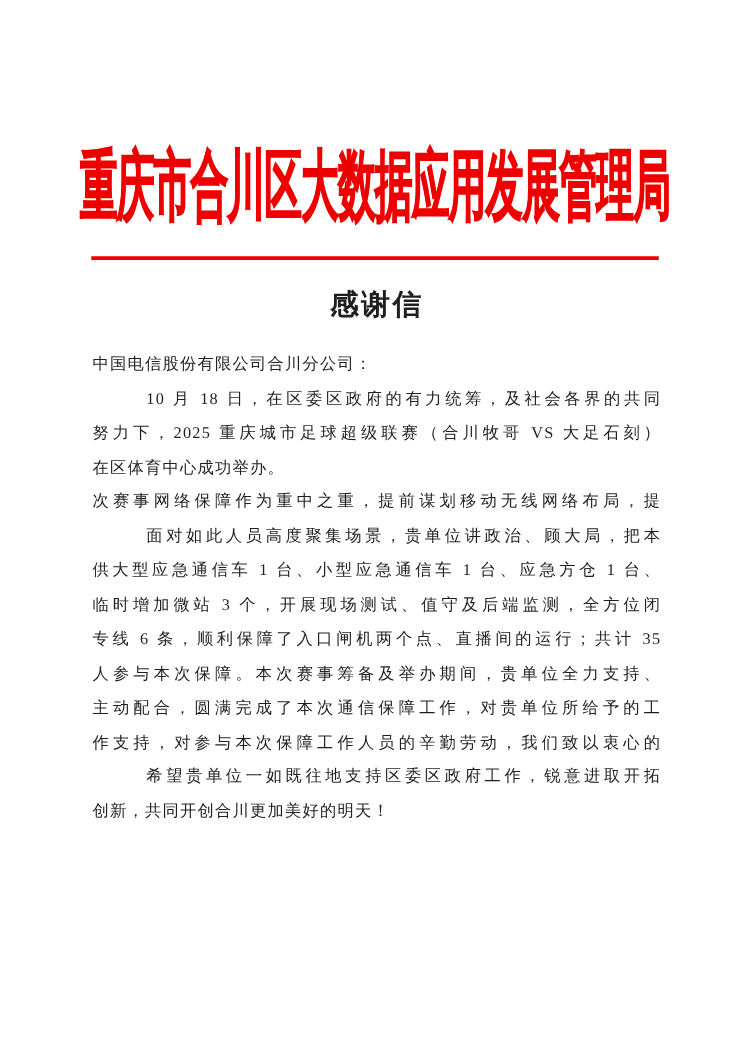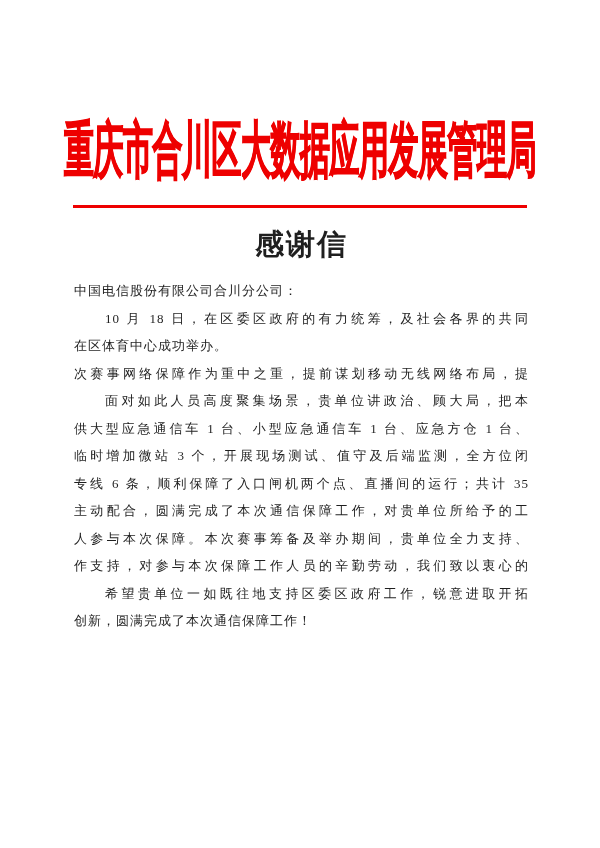--- a/index.html
+++ b/index.html
@@ -39,21 +39,21 @@
     width: 454px;
     height: 3px;
     background: var(--accent, #ee0000);
   }
   .letter-title {
     position: absolute;
     top: 231px;
     left: 74px;
     width: 455px;
     text-align: center;
-    font-size: 29px;
+    font-size: 23px;
     line-height: 26px;
     font-weight: bold;
     letter-spacing: 2px;
   }
   .letter-body {
     position: absolute;
     top: 277px;
     left: 74px;
     width: 455px;
     font-size: 13px;
@@ -66,42 +66,44 @@
     height: 27.5px;
     overflow: visible;
   }
   .line.fill {
     text-align: justify;
     text-align-last: justify;
     text-justify: inter-character;
   }
   .line.indent {
     text-indent: 31px;
+    margin-left: 12px;
   }
 </style>
 </head>
 <body>
 
 <div class="page">
 
   <div class="header-title">重庆市合川区大数据应用发展管理局</div>
 
   <div class="header-rule"></div>
 
   <div class="letter-title">感谢信</div>
 
   <div class="letter-body">
     <span class="line">中国电信股份有限公司合川分公司：</span>
     <span class="line indent fill">10 月 18 日，在区委区政府的有力统筹，及社会各界的共同</span>
+    <span class="line fill">努力下，2025 重庆城市足球超级联赛（合川牧哥 VS 大足石刻）</span>
     <span class="line">在区体育中心成功举办。</span>
     <span class="line fill">次赛事网络保障作为重中之重，提前谋划移动无线网络布局，提</span>
     <span class="line indent fill">面对如此人员高度聚集场景，贵单位讲政治、顾大局，把本</span>
     <span class="line fill">供大型应急通信车 1 台、小型应急通信车 1 台、应急方仓 1 台、</span>
     <span class="line fill">临时增加微站 3 个，开展现场测试、值守及后端监测，全方位闭</span>
     <span class="line fill">专线 6 条，顺利保障了入口闸机两个点、直播间的运行；共计 35</span>
+    <span class="line fill">人参与本次保障。本次赛事筹备及举办期间，贵单位全力支持、</span>
     <span class="line fill">主动配合，圆满完成了本次通信保障工作，对贵单位所给予的工</span>
-    <span class="line fill">人参与本次保障。本次赛事筹备及举办期间，贵单位全力支持、</span>
     <span class="line fill">作支持，对参与本次保障工作人员的辛勤劳动，我们致以衷心的</span>
     <span class="line indent fill">希望贵单位一如既往地支持区委区政府工作，锐意进取开拓</span>
-    <span class="line">创新，圆满完成了本次通信保障工作！</span>
+    <span class="line">创新，共同开创合川更加美好的明天！</span>
   </div>
 
 </div>
 
 </body></html>

